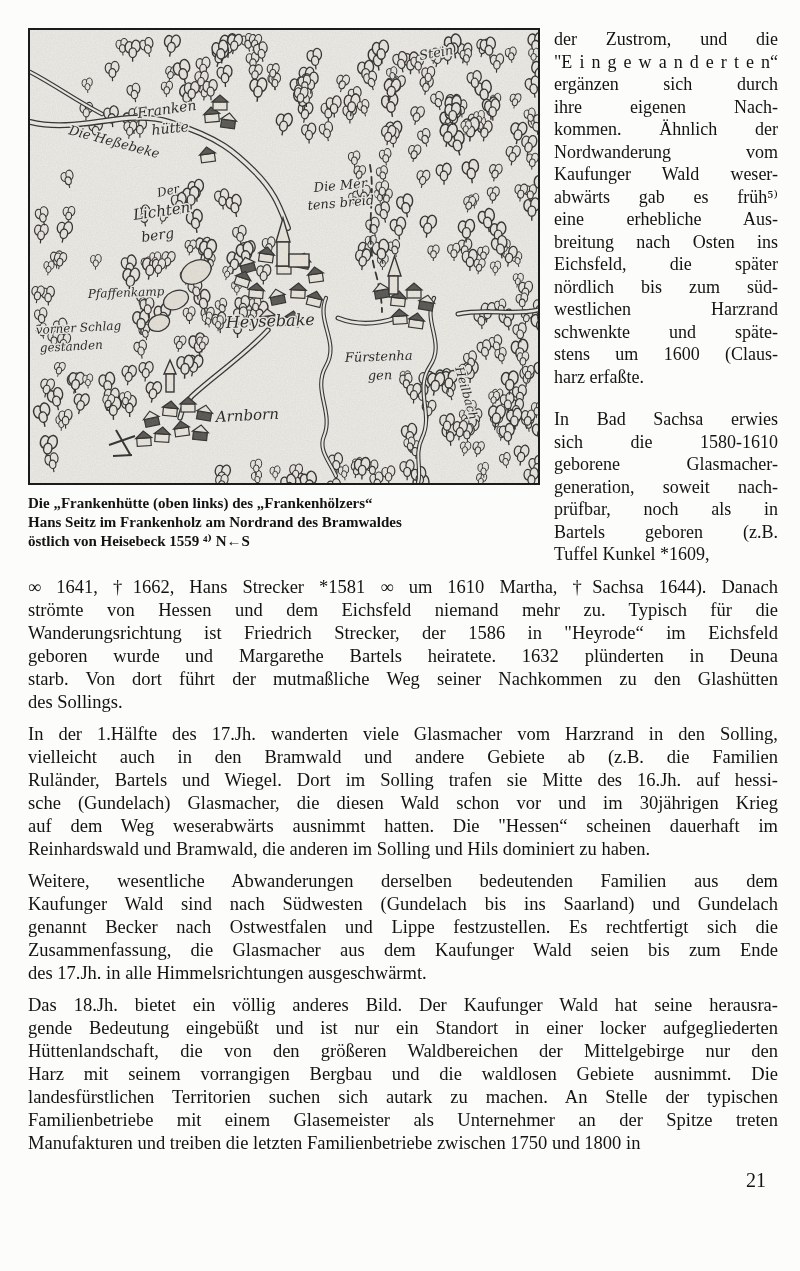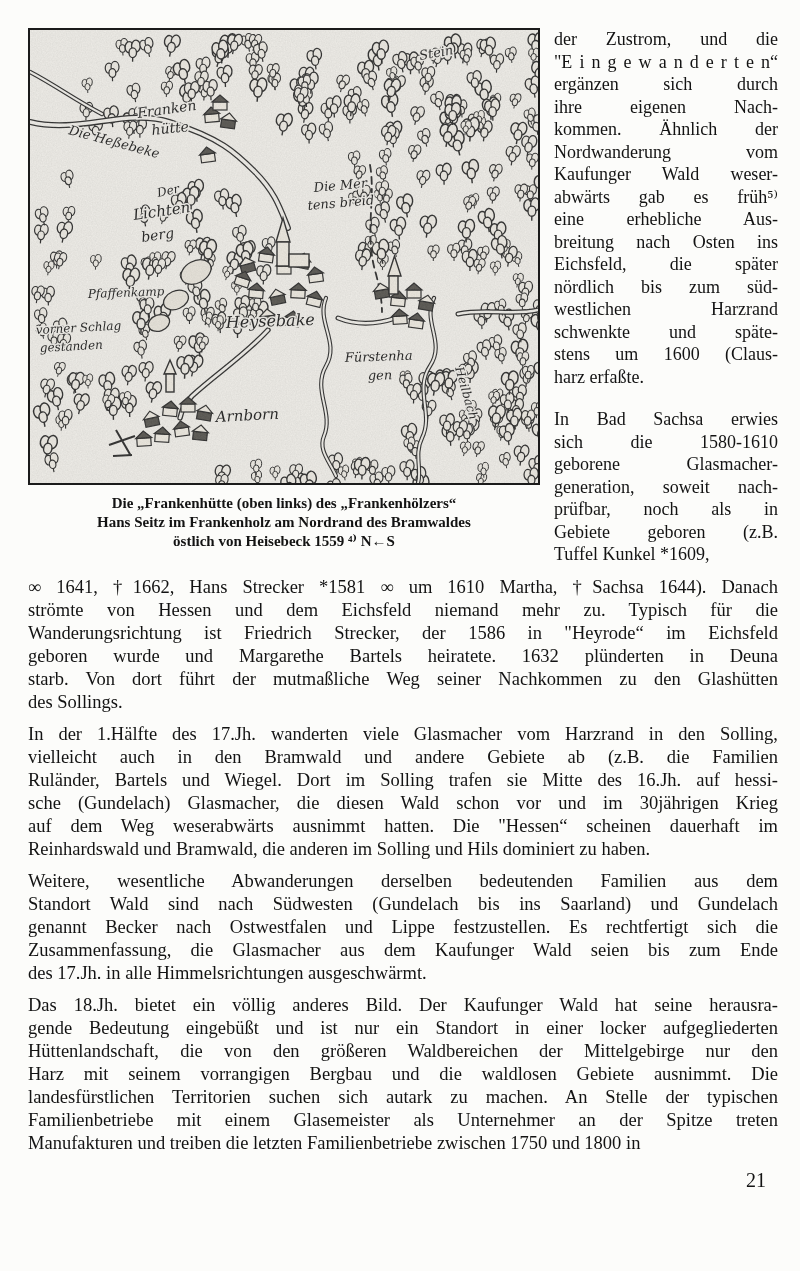--- a/index.html
+++ b/index.html
@@ -10,21 +10,21 @@
     font-family:"Liberation Serif","DejaVu Serif",serif;color:#131313;
     overflow:hidden;
   }
   .top{display:flex;align-items:flex-start;}
   .figure{width:512px;flex:0 0 auto;}
   .map-frame{
     width:512px;height:457px;border:2px solid #1b1b1b;box-sizing:border-box;
     background:#efede8;overflow:hidden;
   }
   .map-frame svg{display:block;}
-  .caption{margin-top:9px;font-weight:bold;font-size:15px;line-height:19px;text-align:center;}
+  .caption{margin-top:9px;font-weight:bold;font-size:15px;line-height:19px;}
   .rcol{width:224px;margin-left:14px;font-size:18px;line-height:22.5px;}
   .rcol .par + .par{margin-top:20px;}
   .jl{text-align:justify;text-align-last:justify;}
   .jl.last{text-align-last:left;}
   .body-block{margin-top:10px;}
   .bp{font-size:18.5px;line-height:23px;margin:0 0 9px 0;}
   .pagenum{margin-top:14px;text-align:right;font-size:20px;padding-right:12px;}
   .maplabel{
     font-family:"DejaVu Serif",serif;font-style:italic;
     fill:#1c1c1c;stroke:#efede8;stroke-width:3px;paint-order:stroke;
@@ -615,21 +615,21 @@
           <div class="jl">schwenkte und späte-</div>
           <div class="jl">stens um 1600 (Claus-</div>
           <div class="jl last">harz erfaßte.</div>
         </div>
       <div class="par">
           <div class="jl">In Bad Sachsa erwies</div>
           <div class="jl">sich die 1580-1610</div>
           <div class="jl">geborene Glasmacher-</div>
           <div class="jl">generation, soweit nach-</div>
           <div class="jl">prüfbar, noch als in</div>
-          <div class="jl">Gebiete geboren (z.B.</div>
+          <div class="jl">Bartels geboren (z.B.</div>
           <div class="jl last">Tuffel Kunkel *1609,</div>
         </div>
     </div>
 
   </div>
 
   <div class="body-block">
     <div class="bp">
         <div class="jl">∞ 1641, †1662, Hans Strecker *1581 ∞ um 1610 Martha, †Sachsa 1644). Danach</div>
         <div class="jl">strömte von Hessen und dem Eichsfeld niemand mehr zu. Typisch für die</div>
@@ -641,21 +641,21 @@
     <div class="bp">
         <div class="jl">In der 1.Hälfte des 17.Jh. wanderten viele Glasmacher vom Harzrand in den Solling,</div>
         <div class="jl">vielleicht auch in den Bramwald und andere Gebiete ab (z.B. die Familien</div>
         <div class="jl">Ruländer, Bartels und Wiegel. Dort im Solling trafen sie Mitte des 16.Jh. auf hessi-</div>
         <div class="jl">sche (Gundelach) Glasmacher, die diesen Wald schon vor und im 30jährigen Krieg</div>
         <div class="jl">auf dem Weg weserabwärts ausnimmt hatten. Die "Hessen“ scheinen dauerhaft im</div>
         <div class="jl last">Reinhardswald und Bramwald, die anderen im Solling und Hils dominiert zu haben.</div>
       </div>
     <div class="bp">
         <div class="jl">Weitere, wesentliche Abwanderungen derselben bedeutenden Familien aus dem</div>
-        <div class="jl">Standort Wald sind nach Südwesten (Gundelach bis ins Saarland) und Gundelach</div>
+        <div class="jl">Kaufunger Wald sind nach Südwesten (Gundelach bis ins Saarland) und Gundelach</div>
         <div class="jl">genannt Becker nach Ostwestfalen und Lippe festzustellen. Es rechtfertigt sich die</div>
         <div class="jl">Zusammenfassung, die Glasmacher aus dem Kaufunger Wald seien bis zum Ende</div>
         <div class="jl last">des 17.Jh. in alle Himmelsrichtungen ausgeschwärmt.</div>
       </div>
     <div class="bp">
         <div class="jl">Das 18.Jh. bietet ein völlig anderes Bild. Der Kaufunger Wald hat seine herausra-</div>
         <div class="jl">gende Bedeutung eingebüßt und ist nur ein Standort in einer locker aufgegliederten</div>
         <div class="jl">Hüttenlandschaft, die von den größeren Waldbereichen der Mittelgebirge nur den</div>
         <div class="jl">Harz mit seinem vorrangigen Bergbau und die waldlosen Gebiete ausnimmt. Die</div>
         <div class="jl">landesfürstlichen Territorien suchen sich autark zu machen. An Stelle der typischen</div>

